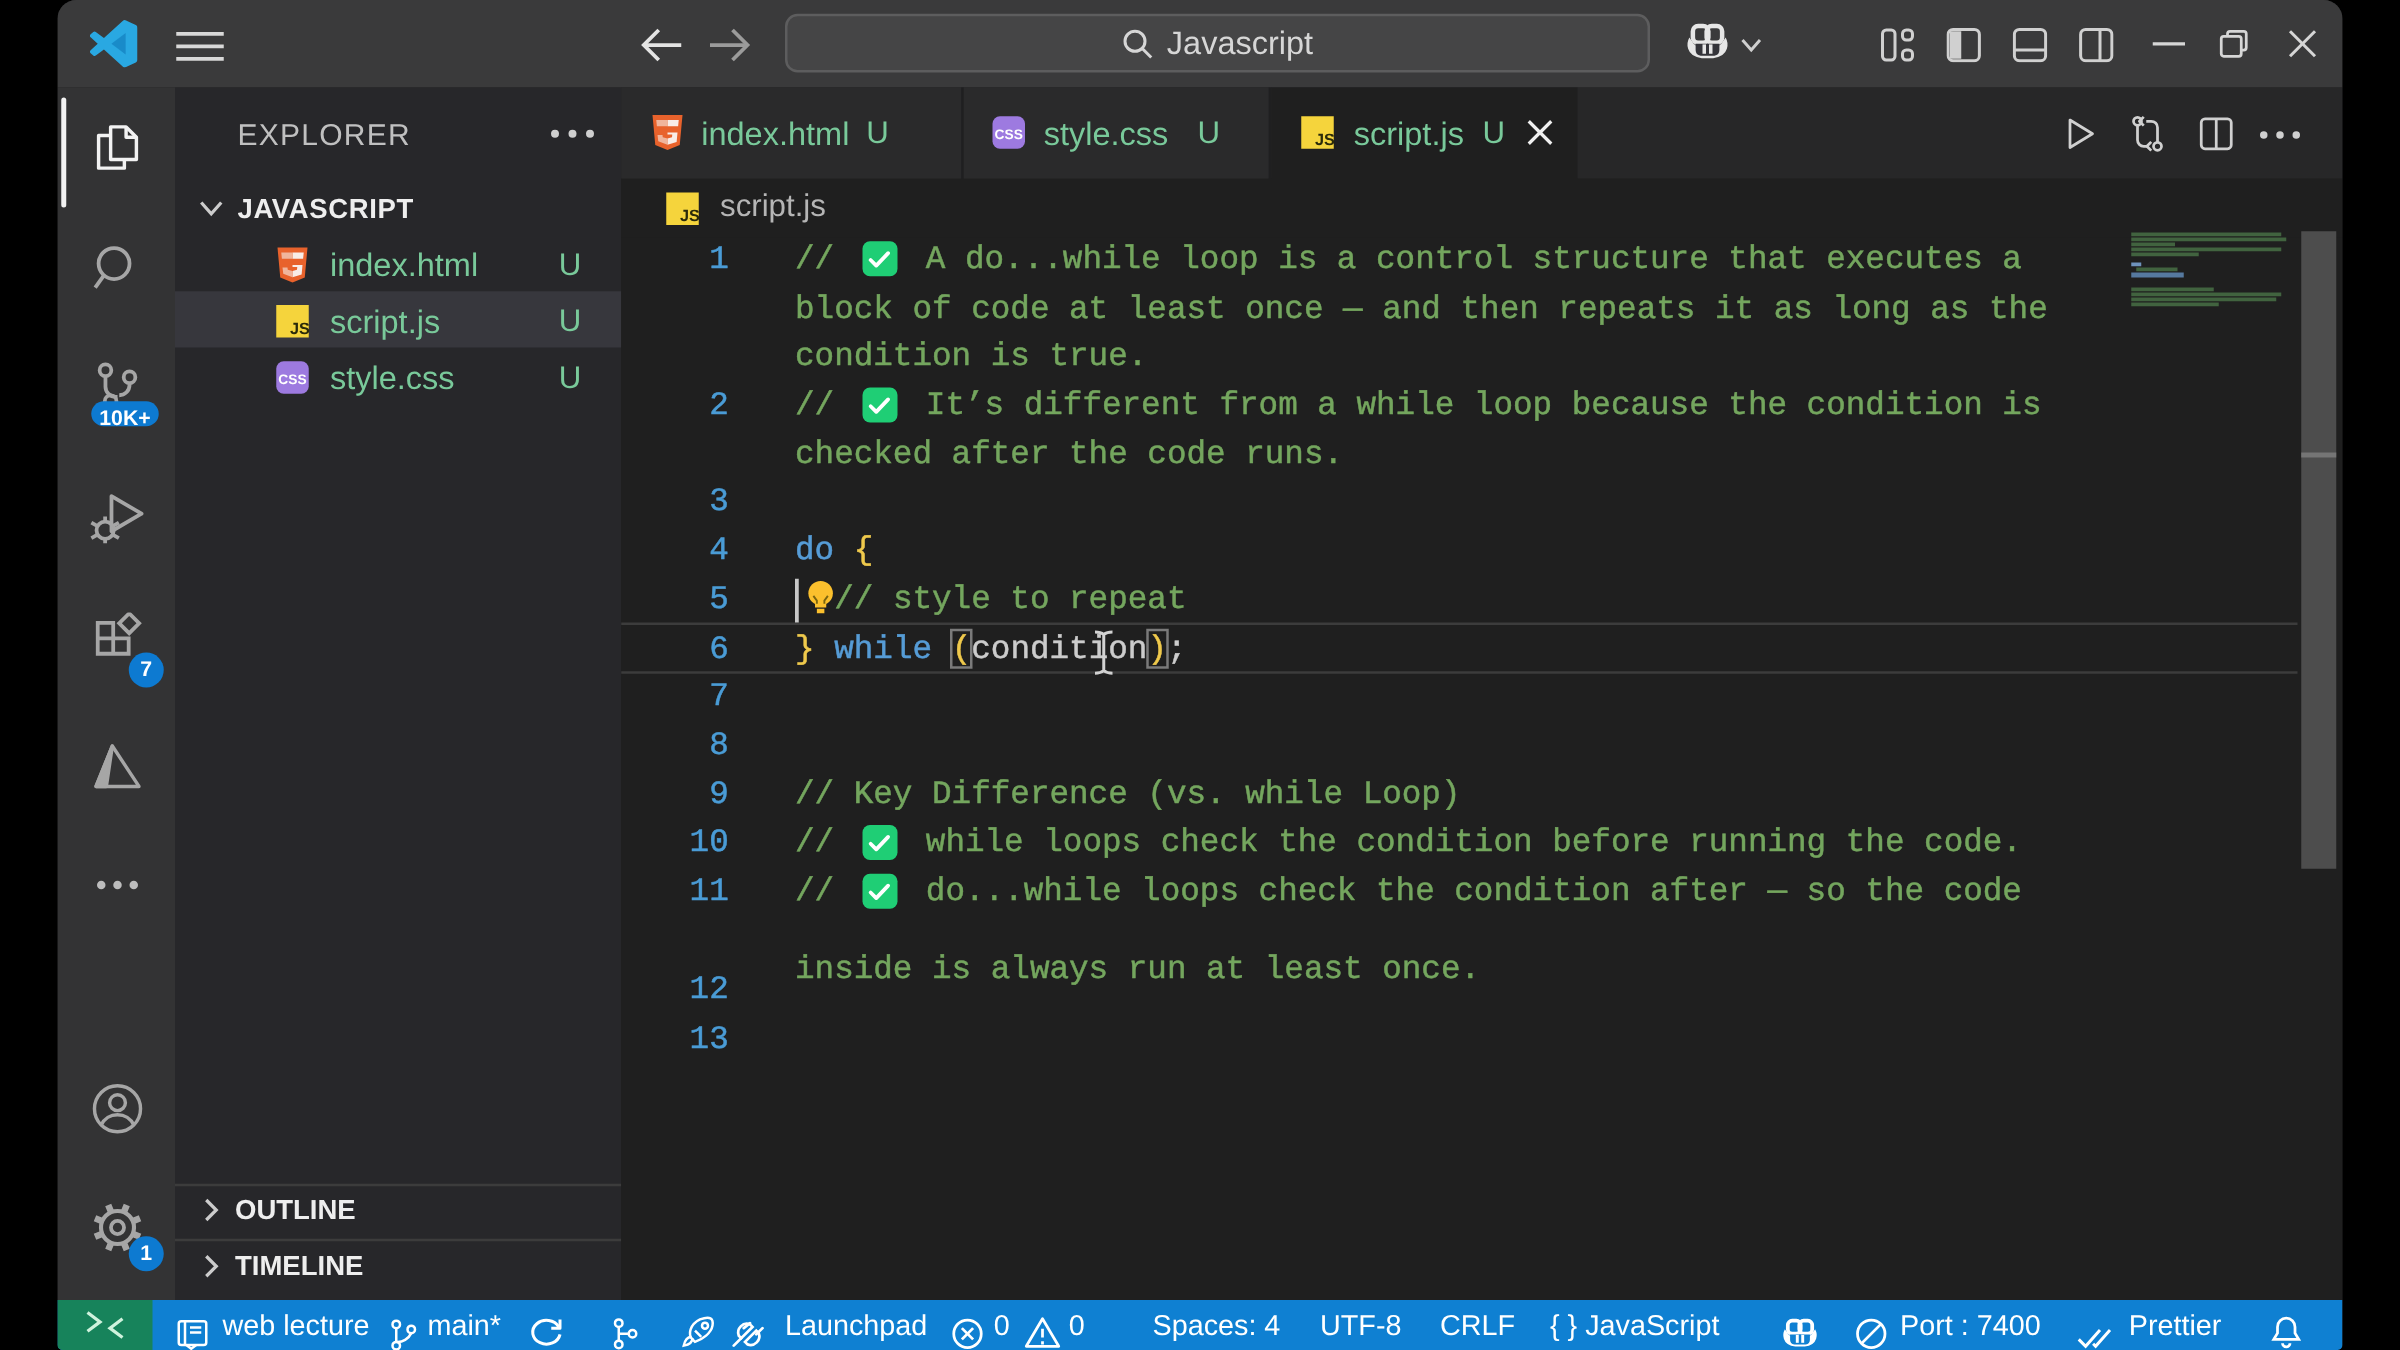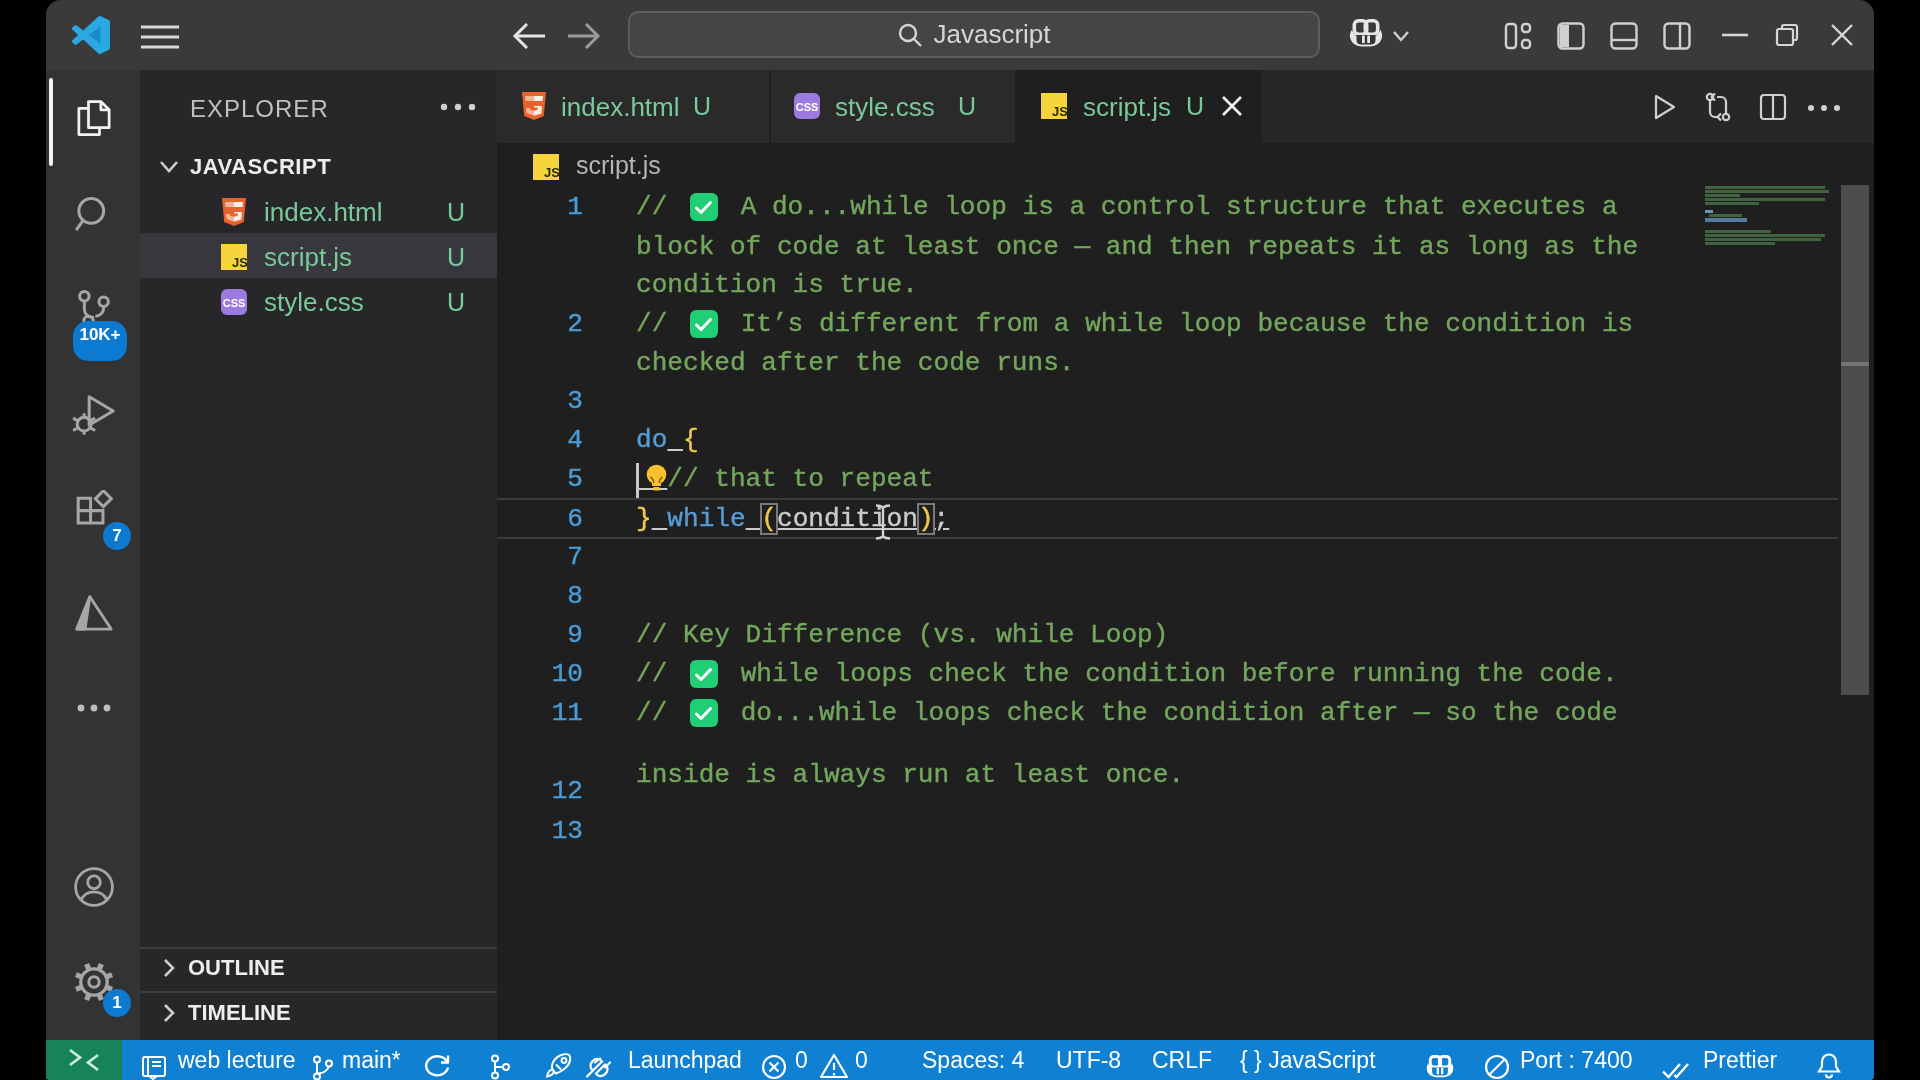--- a/index.html
+++ b/index.html
@@ -23,21 +23,21 @@
   .tabsep{position:absolute;top:0;width:2px;height:73px;background:#1f1f20;}
   
   #breadcrumb{position:absolute;left:451px;top:143px;width:1377px;height:47px;background:#1f1f1f;}
   
   #editor{position:absolute;left:451px;top:190px;width:1377px;height:850px;background:#1f1f1f;font-family:"Liberation Mono",monospace;font-size:26.1px;-webkit-text-stroke:0.4px currentColor;}
   .ln{position:absolute;left:0;width:86px;text-align:right;color:#4a9cd6;height:39px;line-height:39px;}
   .crow{position:absolute;left:139px;height:39px;line-height:39px;white-space:pre;}
   .cm{color:#74a65e;}
   .kw{color:#569cd6;}
   .gold{color:#efc94c;}
-  .pln{color:#cccccc;text-decoration:underline;}
+  .pln{color:#cccccc;}
   .ck{display:inline-block;width:28px;height:28px;background:#1fce75;border-radius:6px;vertical-align:-7px;margin:0 7px 0 7px;position:relative;}
   .ck svg{position:absolute;left:1.5px;top:1.5px;}
   .brk{outline:2px solid #7a7a7a;outline-offset:-1px;}
   
   #statusbar{position:absolute;left:0;top:1040px;width:100%;height:40px;background:#0f80d2;color:#fff;font-size:23px;}
   #remote{position:absolute;left:0;top:0;width:76px;height:40px;background:#17835b;}
   .sb{position:absolute;top:0;height:40px;line-height:40px;white-space:nowrap;}
 </style>
 </head>
 <body>
@@ -149,21 +149,21 @@
 
     <svg class="abs" style="left:26px;top:218px" width="44" height="44" viewBox="0 0 32 32">
       <g fill="none" stroke="#a6a6a6" stroke-width="2.2">
           <circle cx="9" cy="6" r="3.4"></circle>
           <circle cx="23" cy="10" r="3.4"></circle>
           <circle cx="12" cy="24" r="3.4"></circle>
           <path d="M9 9.5 v6 a6 6 0 0 0 6 6 h1"></path>
           <path d="M23 13.5 v1 a6 6 0 0 1-6 6"></path>
         </g>
     </svg>
-    <div class="badge" style="left:27px;top:251px;width:54px;height:40px;line-height:28px;border-radius:15px;">10K+</div>
+    <div class="badge" style="left:27px;top:251px;width:54px;height:20px;line-height:28px;border-radius:15px;">10K+</div>
 
     <svg class="abs" style="left:26px;top:322px" width="44" height="44" viewBox="0 0 32 32">
       <g fill="none" stroke="#a6a6a6" stroke-width="2.2">
           <path d="M12.5 3.5 L30 13.8 L12.5 24 Z" stroke-linejoin="round" fill="none"></path>
           <circle cx="8.8" cy="23.4" r="5"></circle>
           <path d="M8.8 18.4 v-3 M4.4 21 l-3.6-2 M4.4 26 l-3.6 2 M13.2 21 l3.6-2 M13.2 26 l3.6 2 M8.8 28.4 v2.6"></path>
         </g>
     </svg>
 
     <svg class="abs" style="left:26px;top:420px" width="44" height="44" viewBox="0 0 32 32">
@@ -349,21 +349,21 @@
     <div class="crow" style="top:-2px;"><span class="cm">// </span><span class="ck"><svg width="25" height="25" viewBox="0 0 25 25">
             <polyline points="5.5,13 10,17.5 19.5,7.5" stroke="#fff" stroke-width="3" fill="none" stroke-linecap="round" stroke-linejoin="round"></polyline>
           </svg></span><span class="cm"> A do...while loop is a control structure that executes a</span></div>
     <div class="crow" style="top:38px;"><span class="cm">block of code at least once — and then repeats it as long as the</span></div>
     <div class="crow" style="top:76px;"><span class="cm">condition is true.</span></div>
     <div class="crow" style="top:115px;"><span class="cm">// </span><span class="ck"><svg width="25" height="25" viewBox="0 0 25 25">
             <polyline points="5.5,13 10,17.5 19.5,7.5" stroke="#fff" stroke-width="3" fill="none" stroke-linecap="round" stroke-linejoin="round"></polyline>
           </svg></span><span class="cm"> It’s different from a while loop because the condition is</span></div>
     <div class="crow" style="top:154px;"><span class="cm">checked after the code runs.</span></div>
     <div class="crow" style="top:231px;"><span class="kw">do</span><span class="pln"> </span><span class="gold">{</span></div>
-    <div class="crow" style="top:270px;"><span class="pln">  </span><span class="cm">// that to repeat</span></div>
+    <div class="crow" style="top:270px;"><span class="pln">  </span><span class="cm">// style to repeat</span></div>
     <div class="crow" style="top:310px;"><span class="gold">}</span><span class="pln"> </span><span class="kw">while</span><span class="pln"> </span><span class="gold brk">(</span><span class="pln">condition</span><span class="gold brk">)</span><span class="pln">;</span></div>
     <div class="crow" style="top:426px;"><span class="cm">// Key Difference (vs. while Loop)</span></div>
     <div class="crow" style="top:465px;"><span class="cm">// </span><span class="ck"><svg width="25" height="25" viewBox="0 0 25 25">
             <polyline points="5.5,13 10,17.5 19.5,7.5" stroke="#fff" stroke-width="3" fill="none" stroke-linecap="round" stroke-linejoin="round"></polyline>
           </svg></span><span class="cm"> while loops check the condition before running the code.</span></div>
     <div class="crow" style="top:504px;"><span class="cm">// </span><span class="ck"><svg width="25" height="25" viewBox="0 0 25 25">
             <polyline points="5.5,13 10,17.5 19.5,7.5" stroke="#fff" stroke-width="3" fill="none" stroke-linecap="round" stroke-linejoin="round"></polyline>
           </svg></span><span class="cm"> do...while loops check the condition after — so the code</span></div>
     <div class="crow" style="top:566px;"><span class="cm">inside is always run at least once.</span></div>
 

